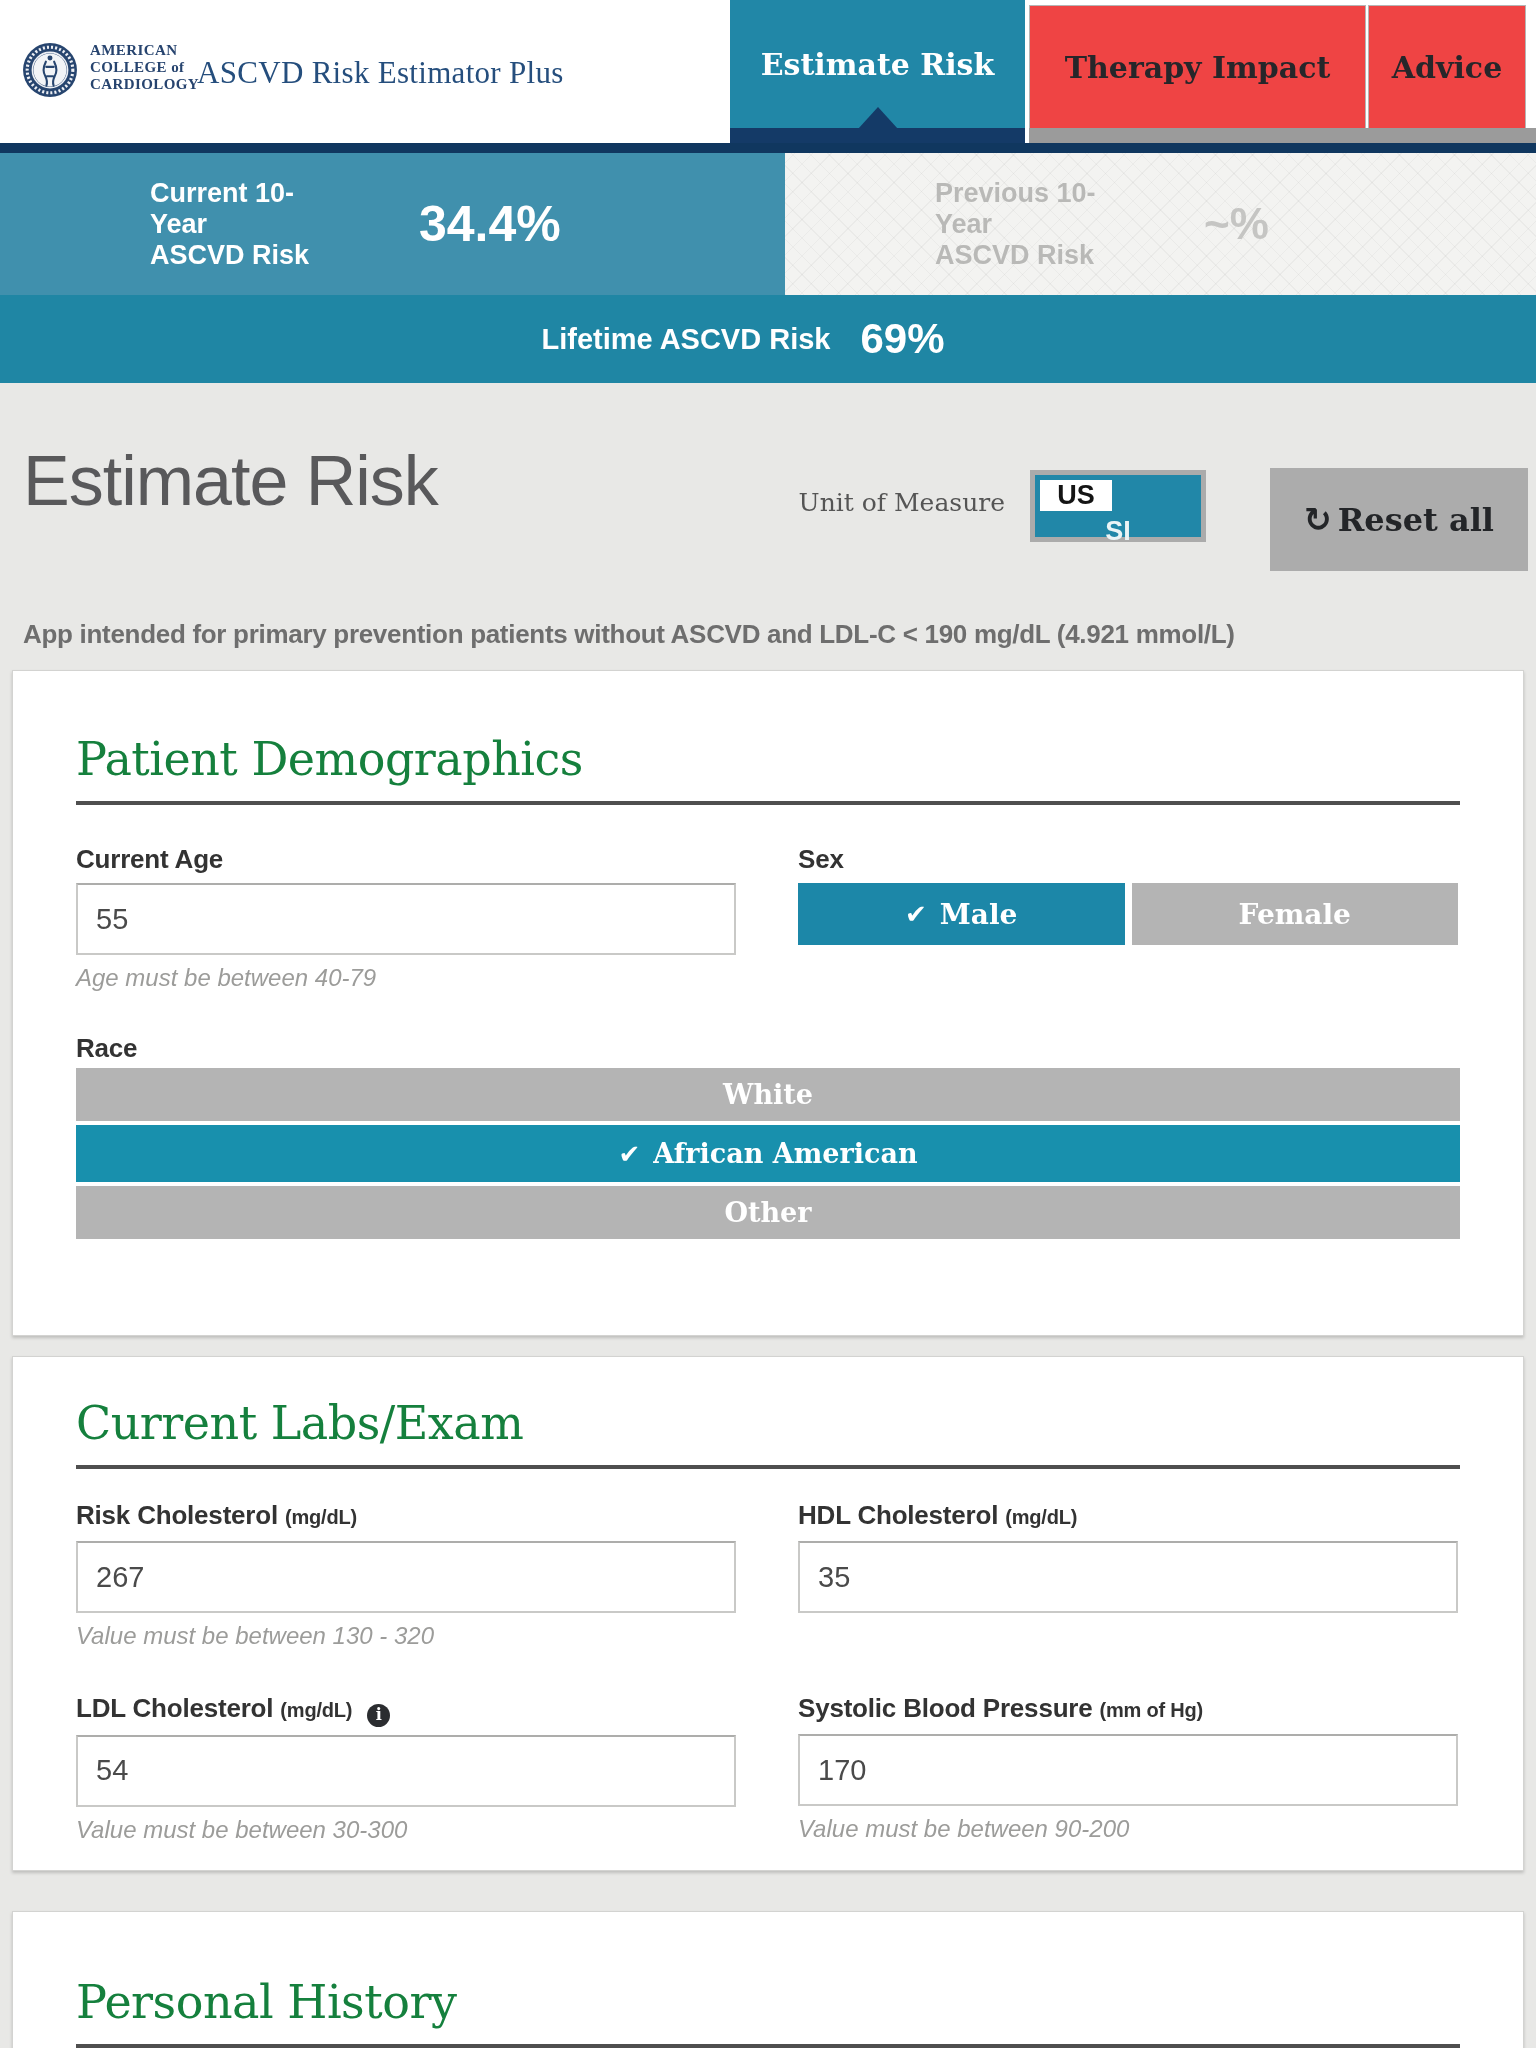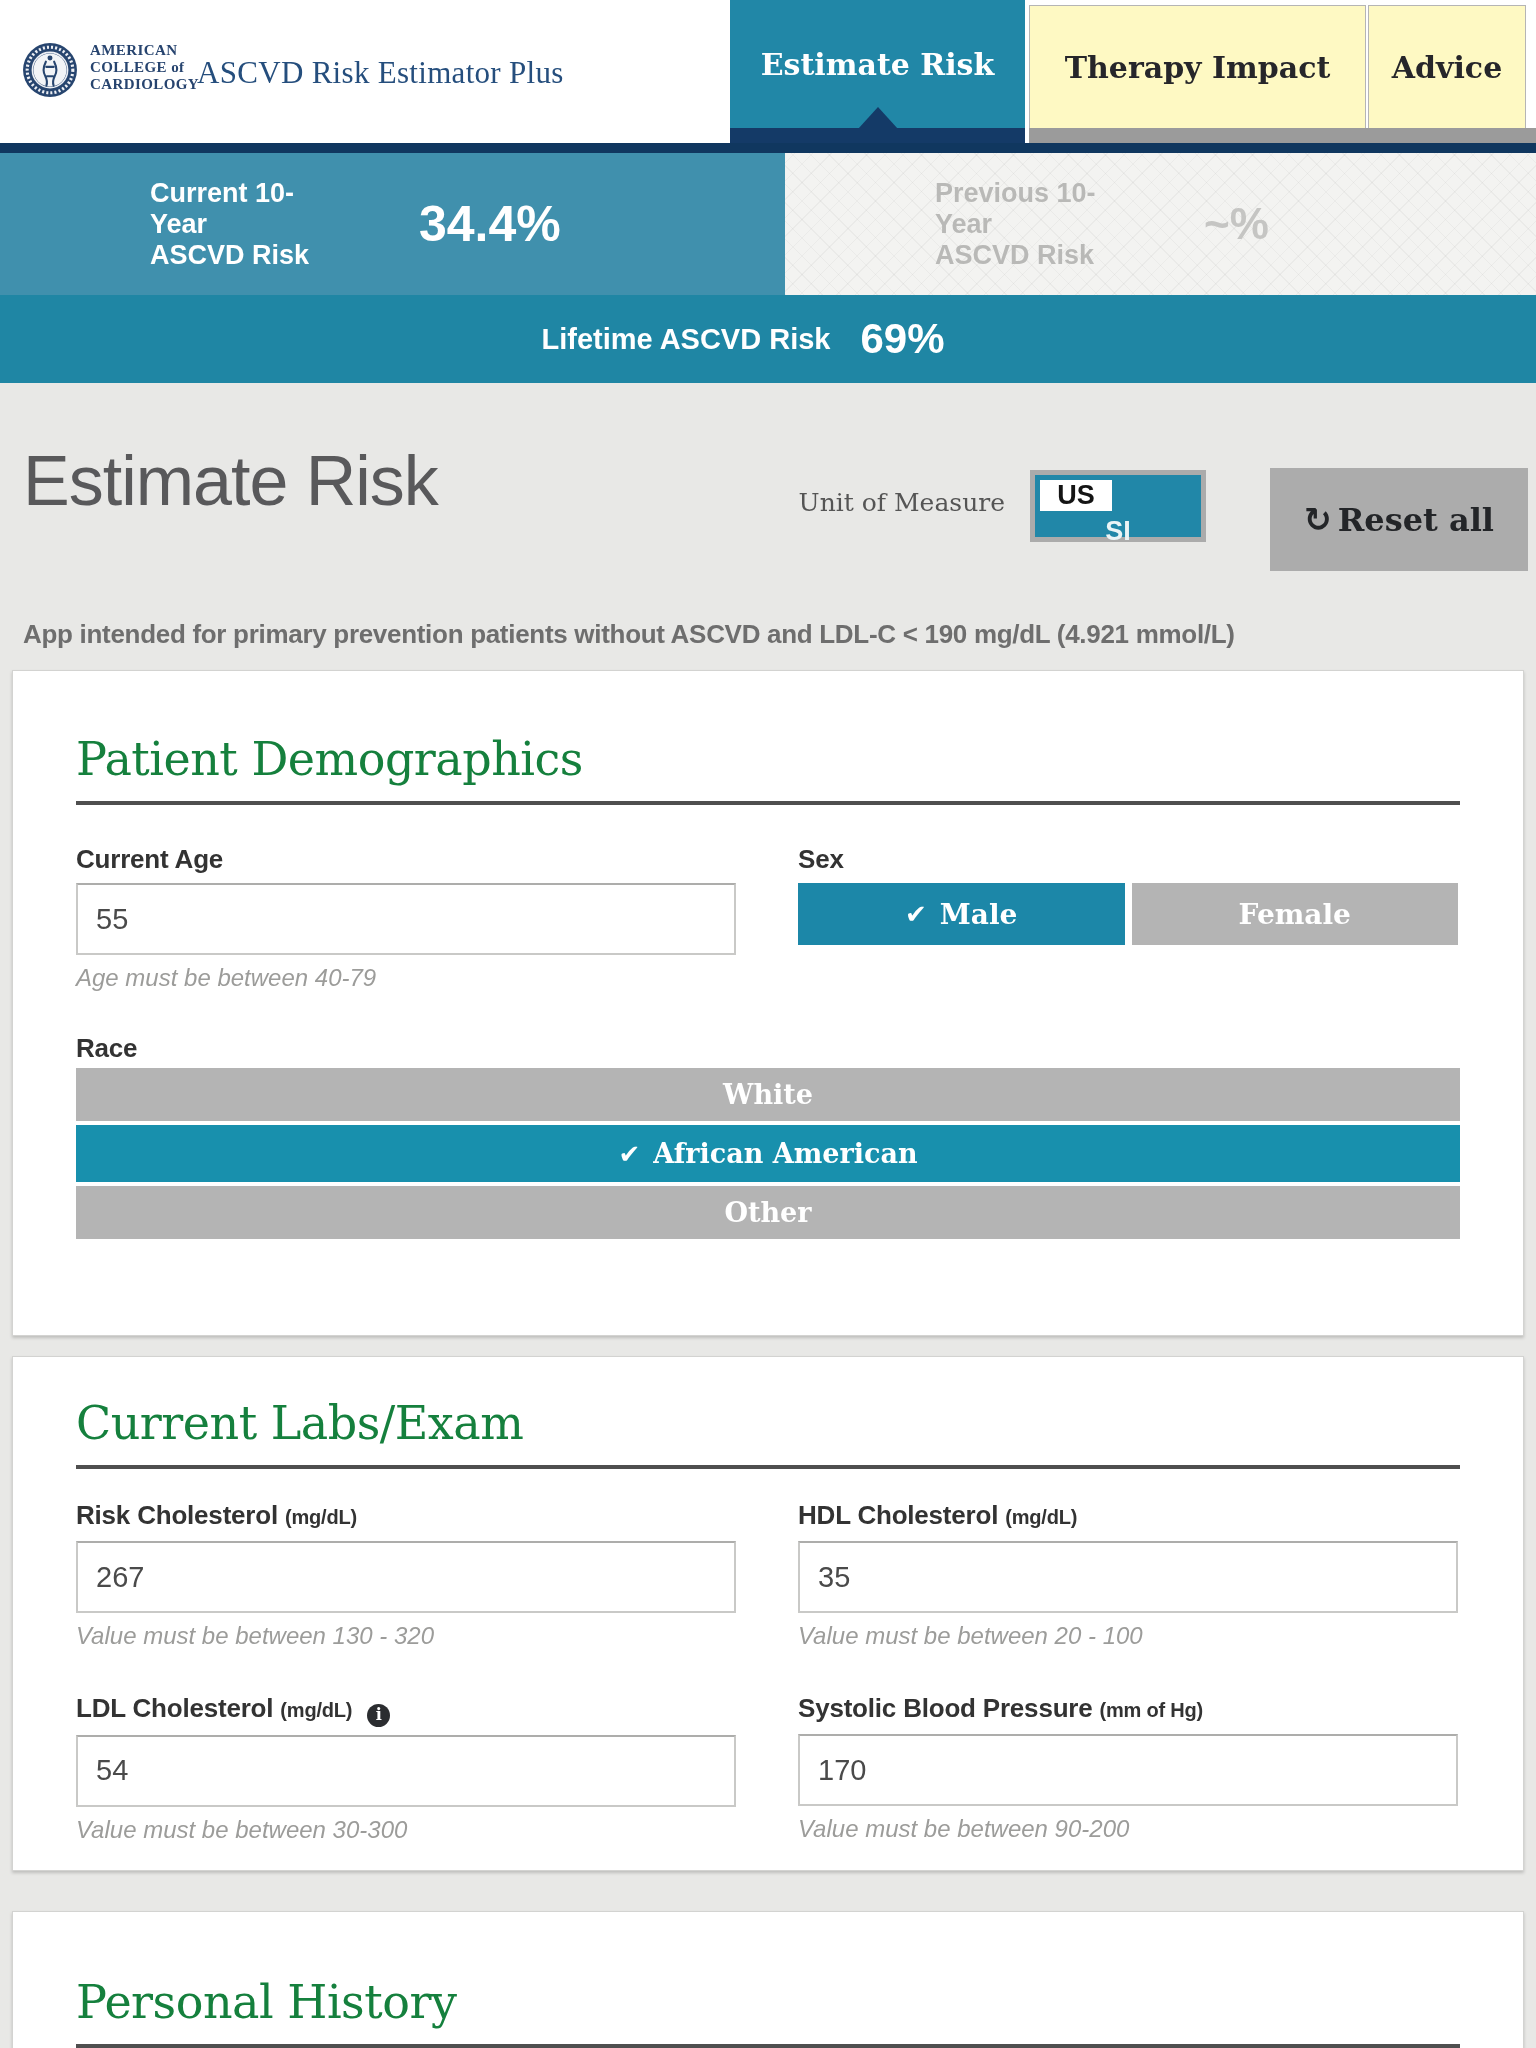--- a/index.html
+++ b/index.html
@@ -12,21 +12,21 @@
   .header { position:relative; height:143px; background:#fff; }
   .logo-group { position:absolute; left:22px; top:42px; display:flex; align-items:flex-start; }
   .seal { width:56px; height:56px; }
   .logo-text { margin-left:12px; font-family:"Liberation Serif",serif; font-weight:700;
     color:#27446F; font-size:15px; line-height:17px; letter-spacing:.4px; }
   .app-title { position:absolute; left:197px; top:55px; font-family:"Liberation Serif",serif;
     font-size:31px; color:#254E7D; letter-spacing:.3px; white-space:nowrap; }
   .tab { position:absolute; display:flex; align-items:center; justify-content:center;
     font-family:"DejaVu Serif",serif; font-weight:700; font-size:30px; cursor:pointer; }
   .tab-active { left:730px; top:0; width:295px; height:128px; background:#2187A7; color:#fff; }
-  .tab-plain { top:5px; height:123px; background:#fef9c3; color:#26262a; border:1px solid #B5B5B5; border-bottom:none; }
+  .tab-plain { top:5px; height:123px; background:#ef4444; color:#26262a; border:1px solid #B5B5B5; border-bottom:none; }
   .tab-therapy { left:1029px; width:337px; }
   .tab-advice  { left:1368px; width:158px; }
   .strip-navy { position:absolute; left:730px;  top:128px; width:295px; height:15px; background:#143A67; }
   .strip-gray { position:absolute; left:1029px; top:128px; width:507px; height:15px; background:#9B9B9B; }
   .tab-pointer { position:absolute; left:858px; top:107px; width:0; height:0;
     border-left:20px solid transparent; border-right:20px solid transparent; border-bottom:22px solid #143A67; }
   .navy-bar { height:10px; background:#10375F; }
   
   .risk-row { display:flex; height:142px; }
   .risk-current { width:785px; background:#4090AD; display:flex; align-items:center; padding-left:150px; }
@@ -215,21 +215,20 @@
       </div>
       <input class="text-input" type="text" value="267" style="">
       <div class="helper">Value must be between 130 - 320</div>
     </div>
     <div>
       <div class="field-label">
         <span>HDL Cholesterol</span>
         <span class="unit">(mg/dL)</span>
       </div>
       <input class="text-input" type="text" value="35" style="">
-      <div class="helper">Value must be between 20 - 100</div>
     </div>
   </div>
 
   <div class="grid-2 row2">
     <div>
       <div class="field-label">
         <span>LDL Cholesterol</span>
         <span class="unit">(mg/dL)</span>
         <span class="info-icon">i</span>
       </div>

